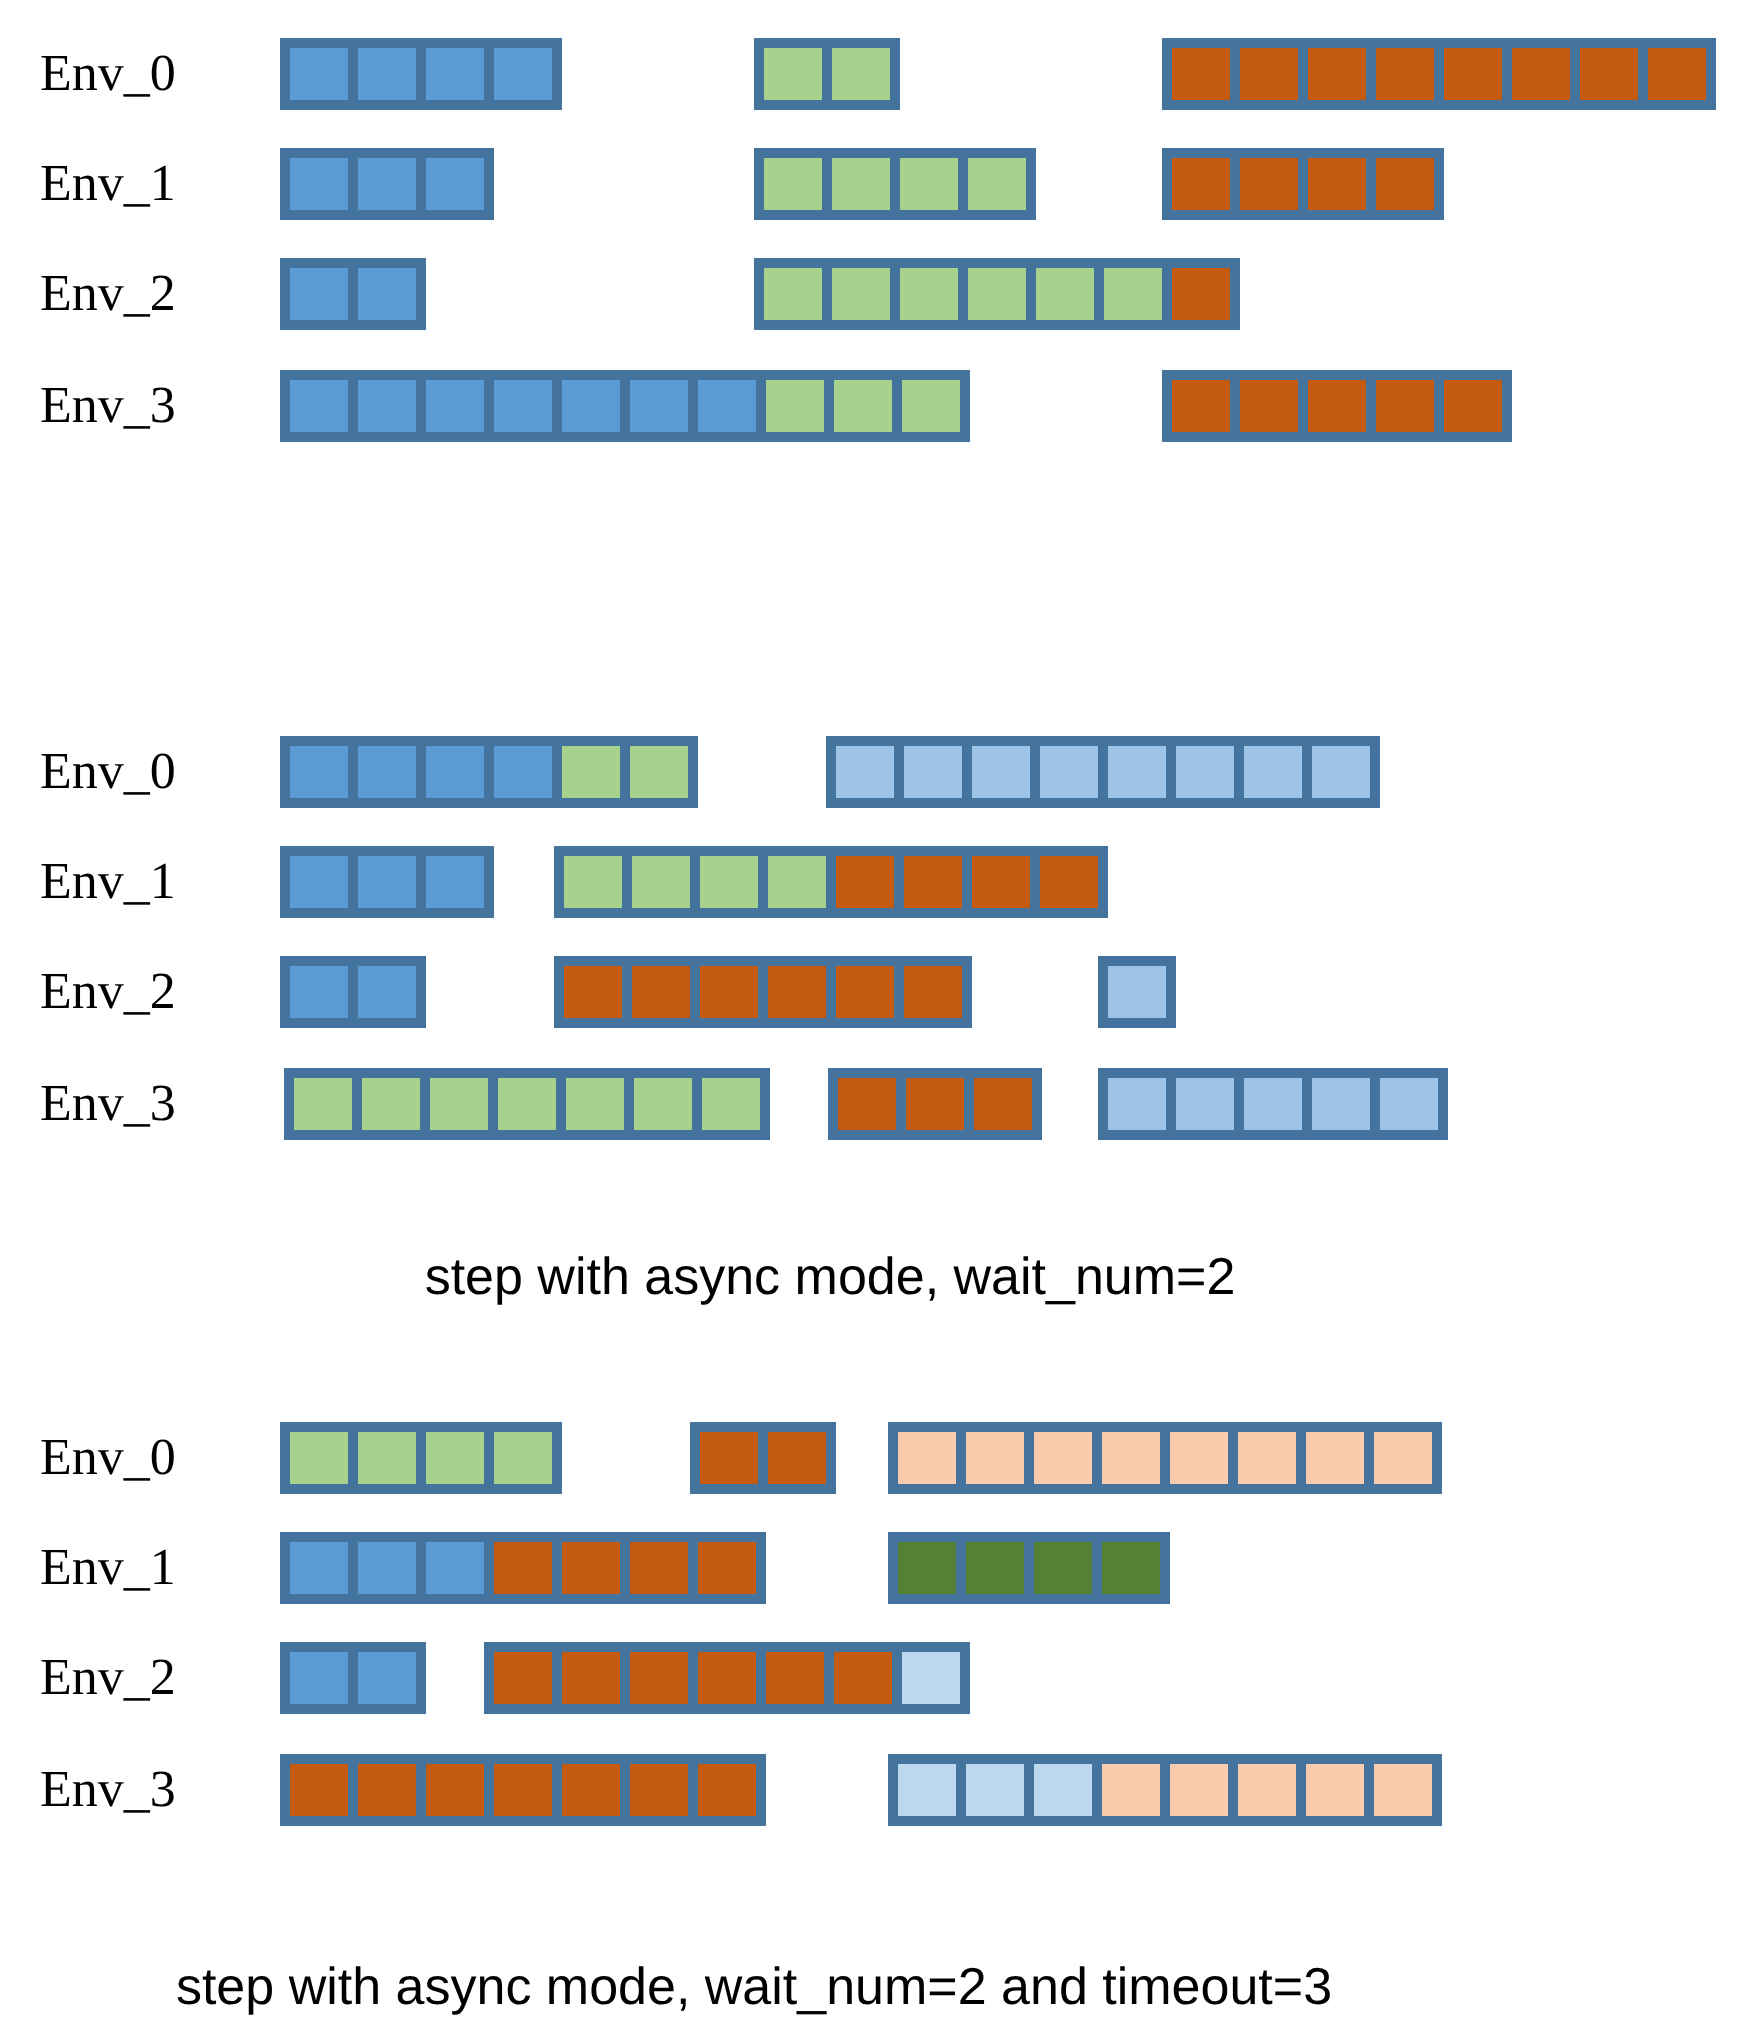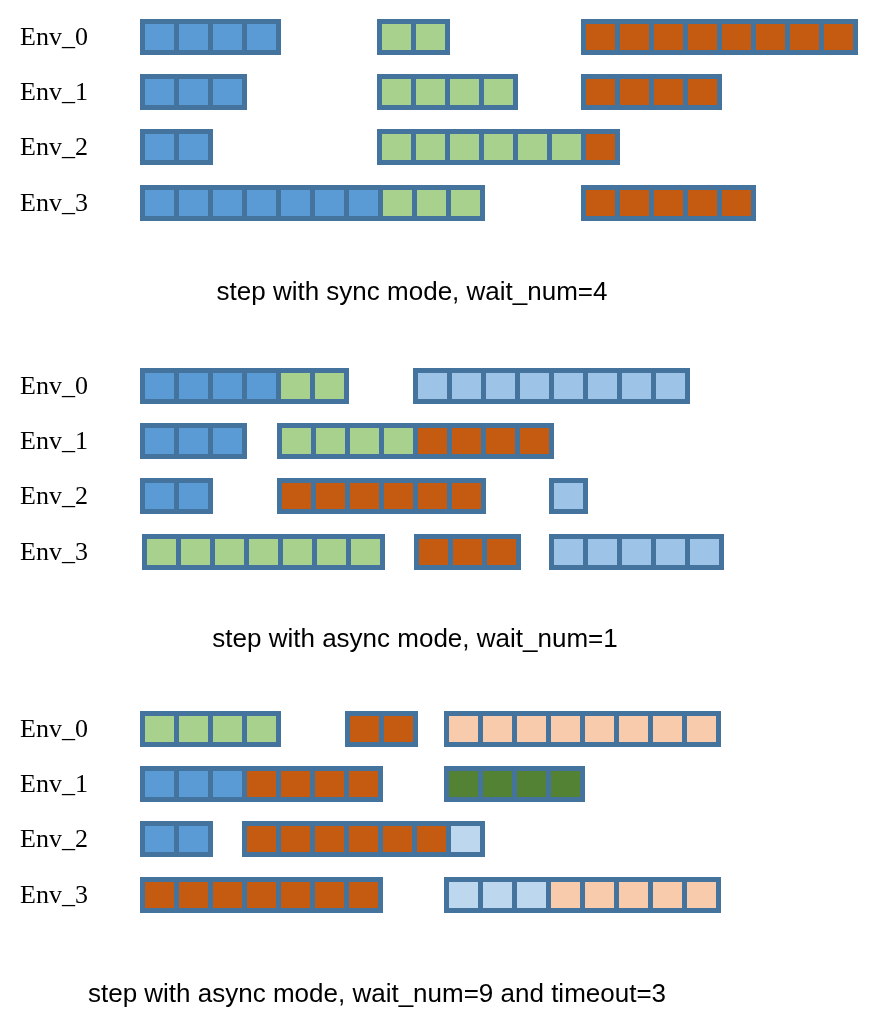--- a/index.html
+++ b/index.html
@@ -144,21 +144,20 @@
         </div>
         <div class="bar" style="left: 581px; border: 5px solid rgb(68, 115, 158); background: rgb(68, 115, 158);">
           <div class="cell" style="background: rgb(197, 90, 17);"></div>
           <div class="cell" style="background: rgb(197, 90, 17);"></div>
           <div class="cell" style="background: rgb(197, 90, 17);"></div>
           <div class="cell" style="background: rgb(197, 90, 17);"></div>
           <div class="cell" style="background: rgb(197, 90, 17);"></div>
         </div>
       </div>
     </div>
-  <div class="caption" id="cap-0">step with sync mode, wait_num=4</div>
 
   <div class="rows-layer" id="rows-1">
       <div class="env-row" style="top: 0px;">
         <span class="env-label">Env_0</span>
         <div class="bar" style="left: 140px; border: 5px solid rgb(68, 115, 158); background: rgb(68, 115, 158);">
           <div class="cell" style="background: rgb(91, 155, 213);"></div>
           <div class="cell" style="background: rgb(91, 155, 213);"></div>
           <div class="cell" style="background: rgb(91, 155, 213);"></div>
           <div class="cell" style="background: rgb(91, 155, 213);"></div>
           <div class="cell" style="background: rgb(169, 209, 142);"></div>
@@ -229,21 +228,21 @@
         </div>
         <div class="bar" style="left: 549px; border: 5px solid rgb(68, 115, 158); background: rgb(68, 115, 158);">
           <div class="cell" style="background: rgb(157, 195, 230);"></div>
           <div class="cell" style="background: rgb(157, 195, 230);"></div>
           <div class="cell" style="background: rgb(157, 195, 230);"></div>
           <div class="cell" style="background: rgb(157, 195, 230);"></div>
           <div class="cell" style="background: rgb(157, 195, 230);"></div>
         </div>
       </div>
     </div>
-  <div class="caption" id="cap-1">step with async mode, wait_num=1</div>
+  <div class="caption" id="cap-1">step with async mode, wait_num=2</div>
 
   <div class="rows-layer" id="rows-2">
       <div class="env-row" style="top: 0px;">
         <span class="env-label">Env_0</span>
         <div class="bar" style="left: 140px; border: 5px solid rgb(68, 115, 158); background: rgb(68, 115, 158);">
           <div class="cell" style="background: rgb(169, 209, 142);"></div>
           <div class="cell" style="background: rgb(169, 209, 142);"></div>
           <div class="cell" style="background: rgb(169, 209, 142);"></div>
           <div class="cell" style="background: rgb(169, 209, 142);"></div>
         </div>
@@ -312,14 +311,14 @@
           <div class="cell" style="background: rgb(189, 215, 238);"></div>
           <div class="cell" style="background: rgb(189, 215, 238);"></div>
           <div class="cell" style="background: rgb(248, 203, 173);"></div>
           <div class="cell" style="background: rgb(248, 203, 173);"></div>
           <div class="cell" style="background: rgb(248, 203, 173);"></div>
           <div class="cell" style="background: rgb(248, 203, 173);"></div>
           <div class="cell" style="background: rgb(248, 203, 173);"></div>
         </div>
       </div>
     </div>
-  <div class="caption" id="cap-2">step with async mode, wait_num=9 and timeout=3</div>
+  <div class="caption" id="cap-2">step with async mode, wait_num=2 and timeout=3</div>
 </div>
 
 </body></html>

